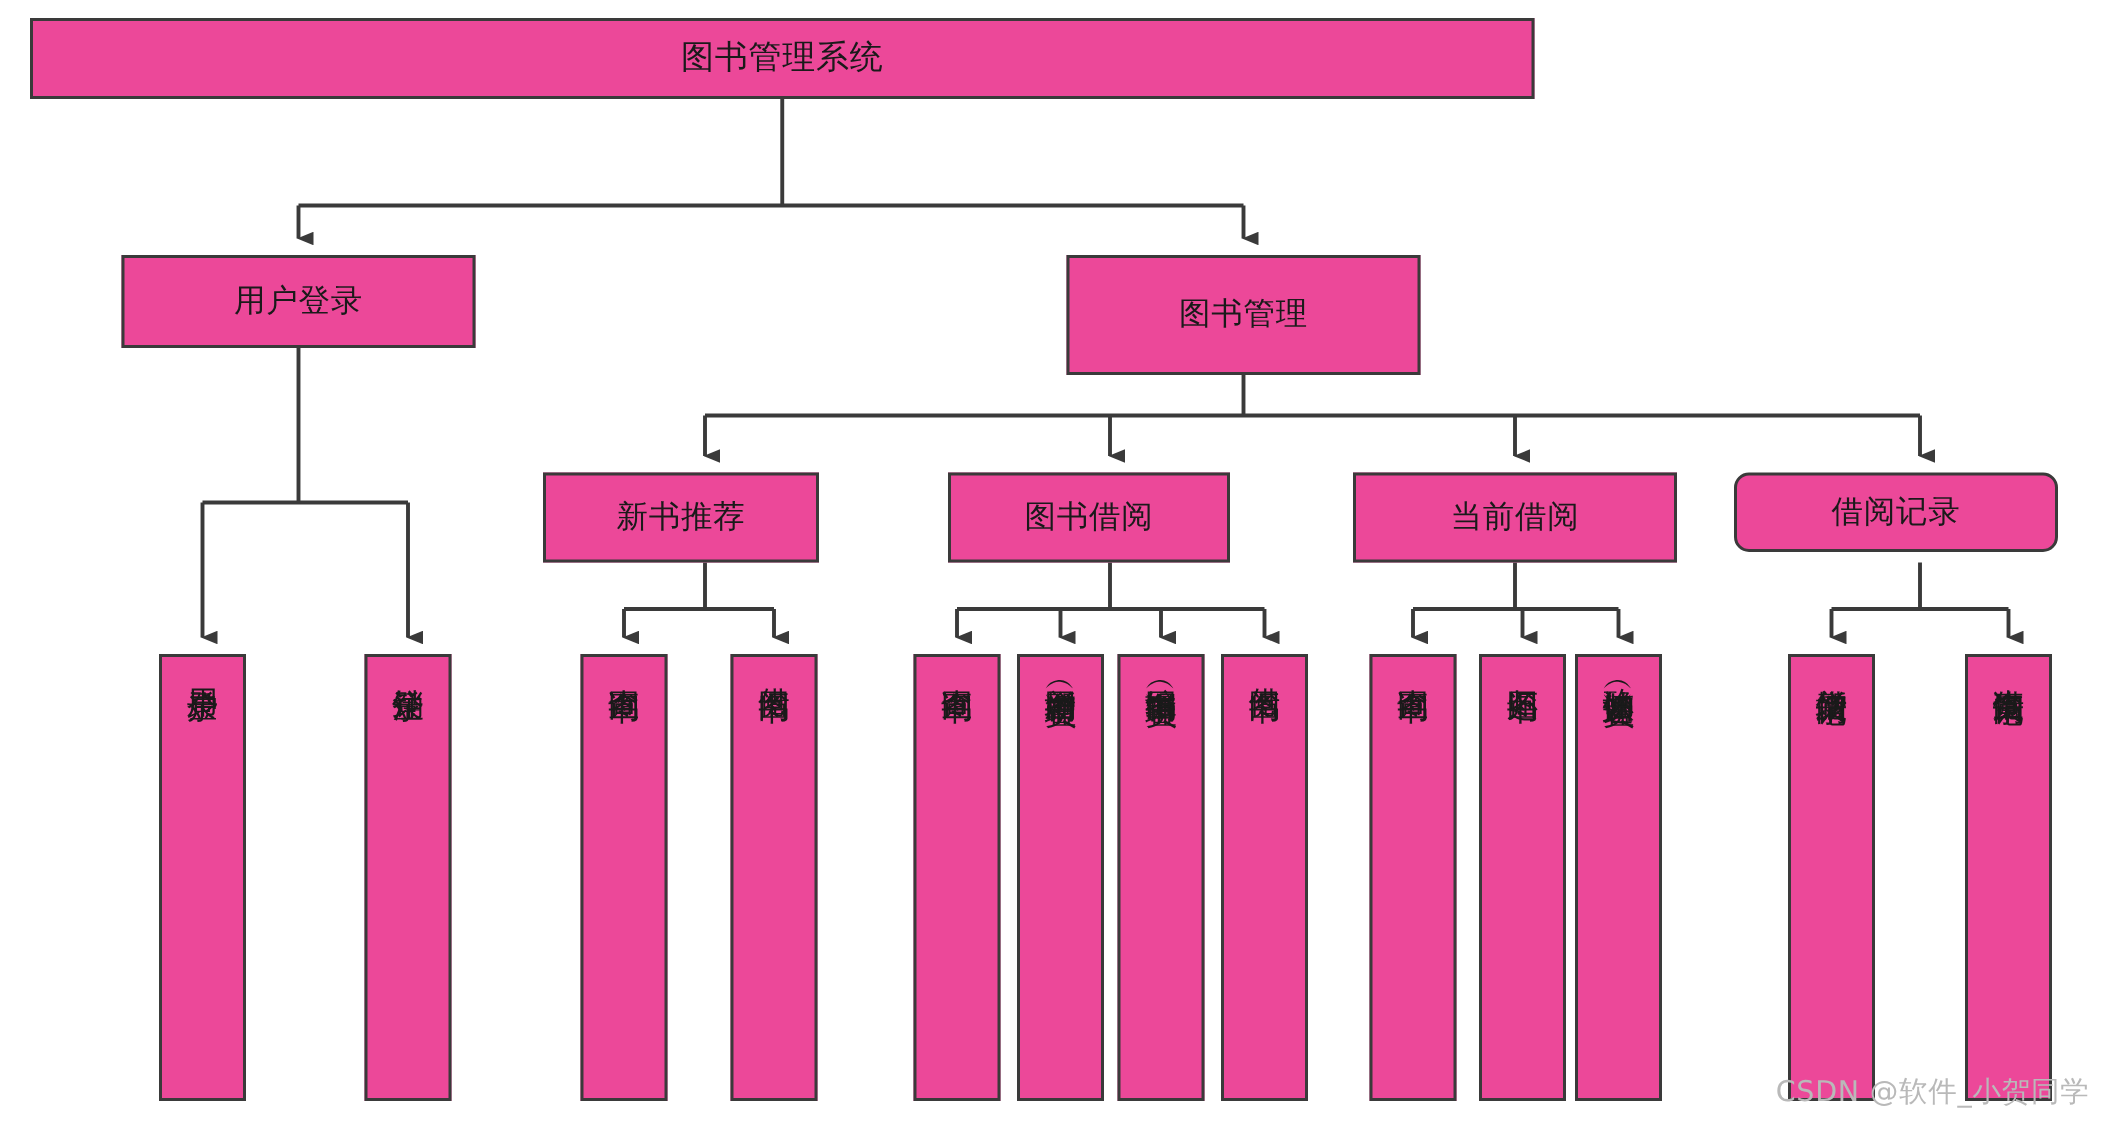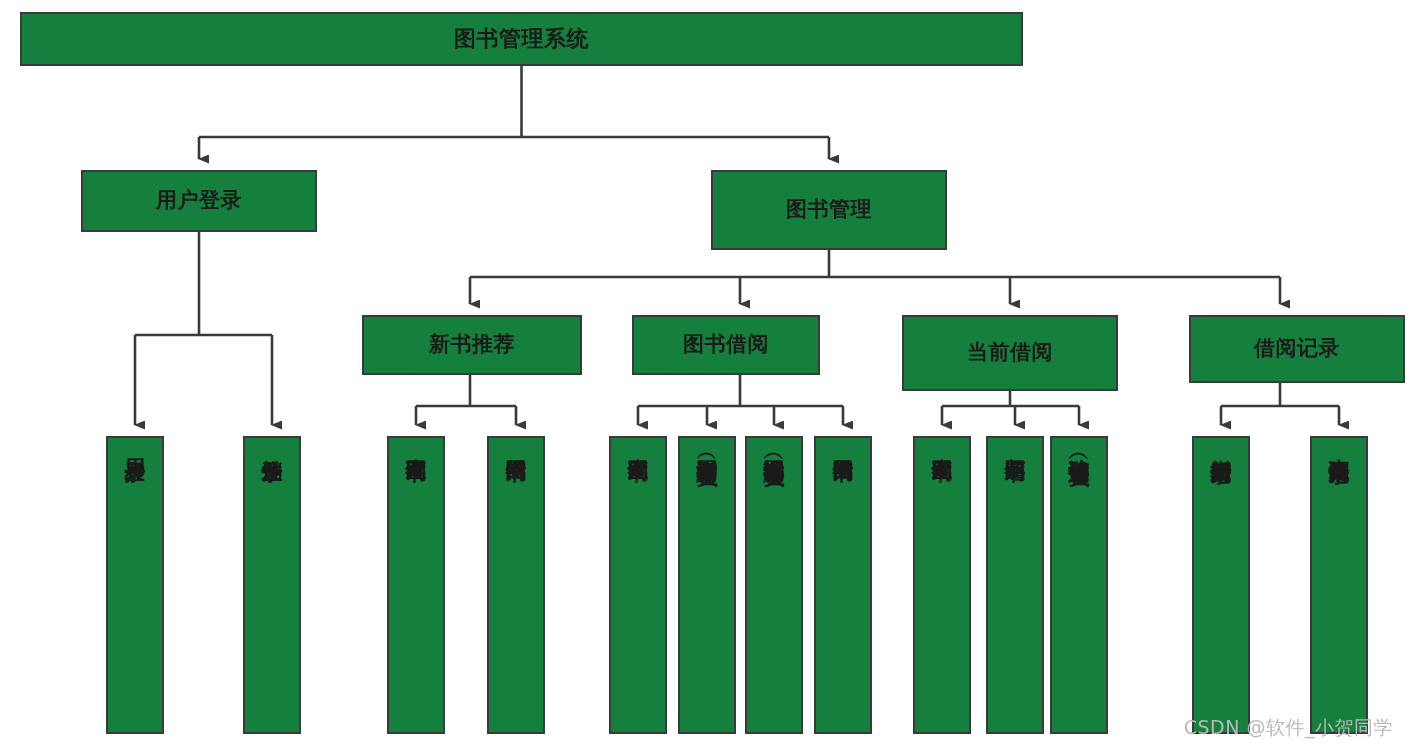--- a/index.html
+++ b/index.html
@@ -20,27 +20,26 @@
   #wires {
     position: absolute;
     left: 0;
     top: 0;
     width: 1405px;
     height: 747px;
   }
   .node {
     position: absolute;
     box-sizing: border-box;
-    background: #15803d;
+    background: #ec4899;
     border: 2px solid #3a3a3a;
     display: flex;
     align-items: center;
     justify-content: center;
     color: #1a1a1a;
-    font-weight: bold;
   }
   .node-label {
     display: block;
     text-align: center;
     line-height: 1.12;
     letter-spacing: 0.5px;
   }
   
   .node.horiz .node-label {
     writing-mode: horizontal-tb;
@@ -125,30 +124,30 @@
   <div id="nodes-layer">
       <div class="node horiz root" style="left: 20px; top: 12px; width: 1003px; height: 54px;">
         <span class="node-label">图书管理系统</span>
       </div>
       <div class="node horiz" style="left: 81px; top: 170px; width: 236px; height: 62px;">
         <span class="node-label">用户登录</span>
       </div>
       <div class="node horiz" style="left: 711px; top: 170px; width: 236px; height: 80px;">
         <span class="node-label">图书管理</span>
       </div>
-      <div class="node horiz" style="left: 362px; top: 315px; width: 220px; height: 60px;">
+      <div class="node horiz" style="left: 362px; top: 315px; width: 184px; height: 60px;">
         <span class="node-label">新书推荐</span>
       </div>
       <div class="node horiz" style="left: 632px; top: 315px; width: 188px; height: 60px;">
         <span class="node-label">图书借阅</span>
       </div>
-      <div class="node horiz" style="left: 902px; top: 315px; width: 216px; height: 76px;">
+      <div class="node horiz" style="left: 902px; top: 315px; width: 216px; height: 60px;">
         <span class="node-label">当前借阅</span>
       </div>
-      <div class="node horiz" style="left: 1189px; top: 315px; width: 216px; height: 68px;">
+      <div class="node horiz" style="left: 1156px; top: 315px; width: 216px; height: 53px; border-radius: 10px;">
         <span class="node-label">借阅记录</span>
       </div>
       <div class="node vert" style="left: 106px; top: 436px; width: 58px; height: 298px;">
         <span class="node-label">用户登录</span>
       </div>
       <div class="node vert" style="left: 243px; top: 436px; width: 58px; height: 298px;">
         <span class="node-label">注销登录</span>
       </div>
       <div class="node vert" style="left: 387px; top: 436px; width: 58px; height: 298px;">
         <span class="node-label">查询图书</span>

